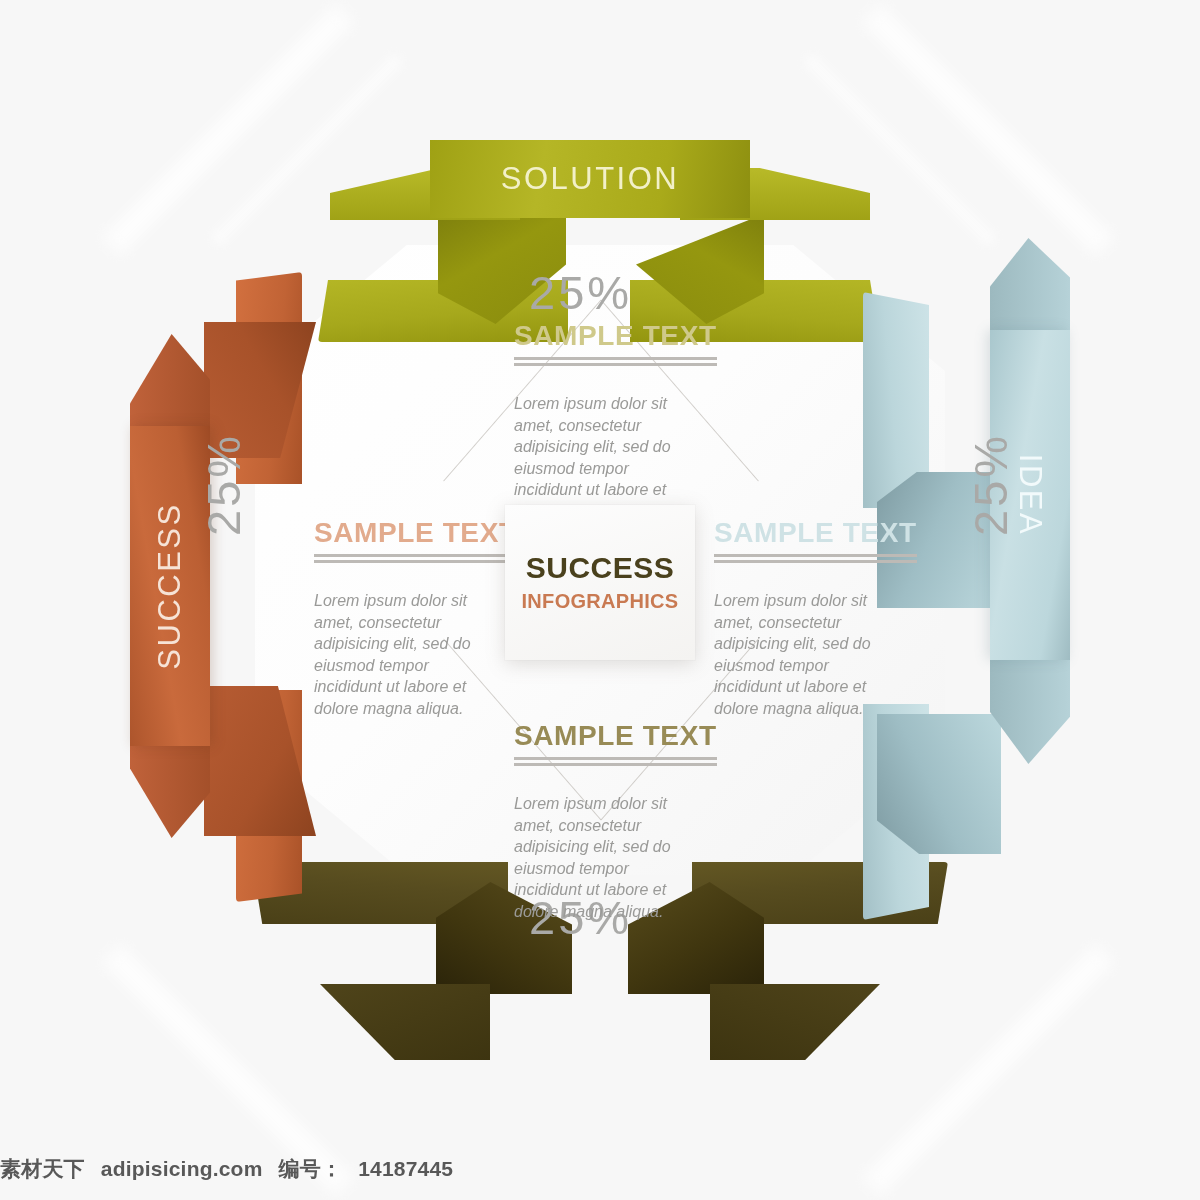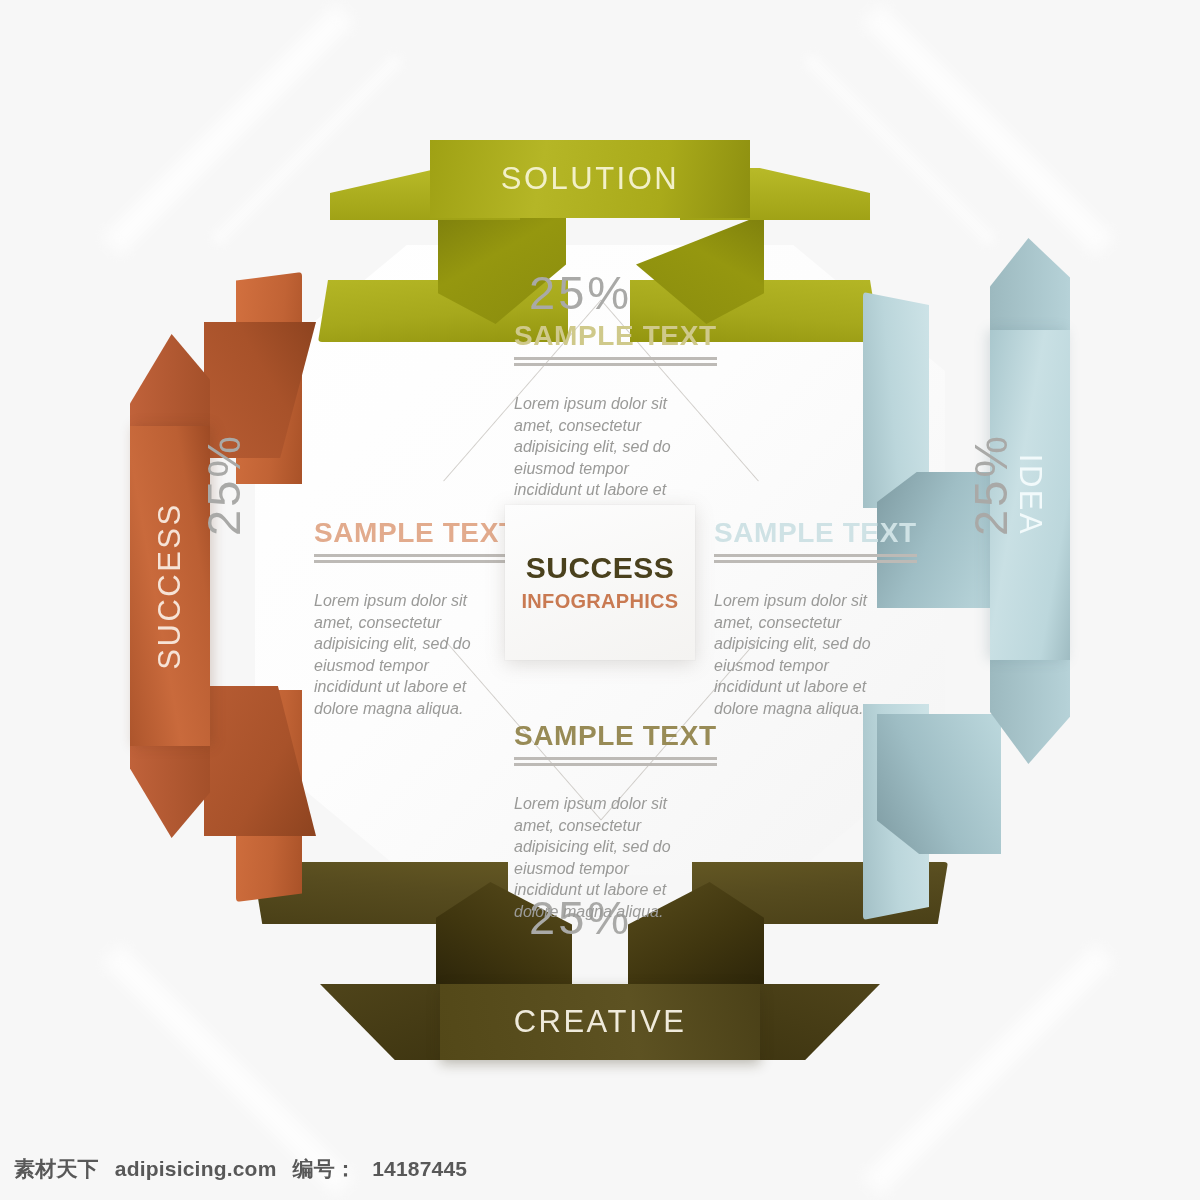--- a/index.html
+++ b/index.html
@@ -265,21 +265,21 @@
   .rb-right .tailB{
     left:8px;top:374px;width:66px;height:216px;
     background:linear-gradient(265deg,#cde3e7 0%,#bbd6db 55%,#a3c0c6 100%);
     clip-path:polygon(0% 0%,100% 0%,100% 94%,0% 100%);
     border-radius:0 0 4px 4px;
   }
 
   
   #footer{
     position:absolute;left:0;bottom:14px;width:1200px;height:34px;
-    display:flex;align-items:center;gap:16px;padding-left:14px;
+    display:flex;align-items:center;gap:16px;
     box-sizing:border-box;
   }
   #footer span{font-size:21px;color:#585858;font-weight:700;letter-spacing:.2px;}
   #footer .site{font-weight:700;}
 </style>
 </head>
 <body>
 
 <div id="bg-rays">
   <div class="ray r1"></div>
@@ -310,23 +310,20 @@
     </div>
   </div>
 
   <div class="ribbon rb-bot">
     <div class="band tailL"></div>
     <div class="band tailR"></div>
     <div class="fold kinkL"></div>
     <div class="fold kinkR"></div>
     <div class="band wingL"></div>
     <div class="band wingR"></div>
-    <div class="band botbar">
-      <span class="label">CREATIVE</span>
-    </div>
   </div>
 
   <div class="ribbon rb-left">
     <div class="band tailT"></div>
     <div class="band tailB"></div>
     <div class="fold kinkT"></div>
     <div class="fold kinkB"></div>
     <div class="band wingT"></div>
     <div class="band wingB"></div>
     <div class="band sidebar">

